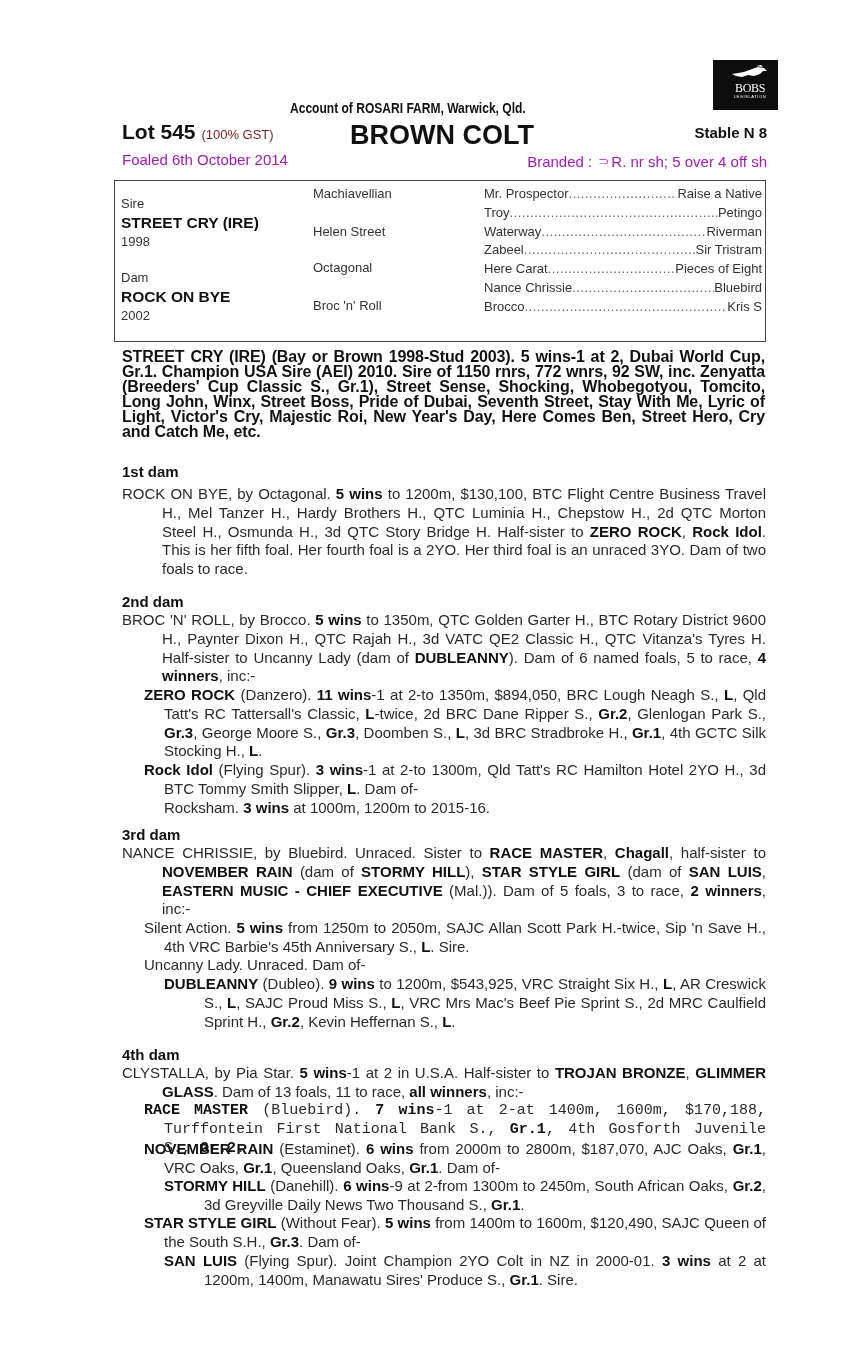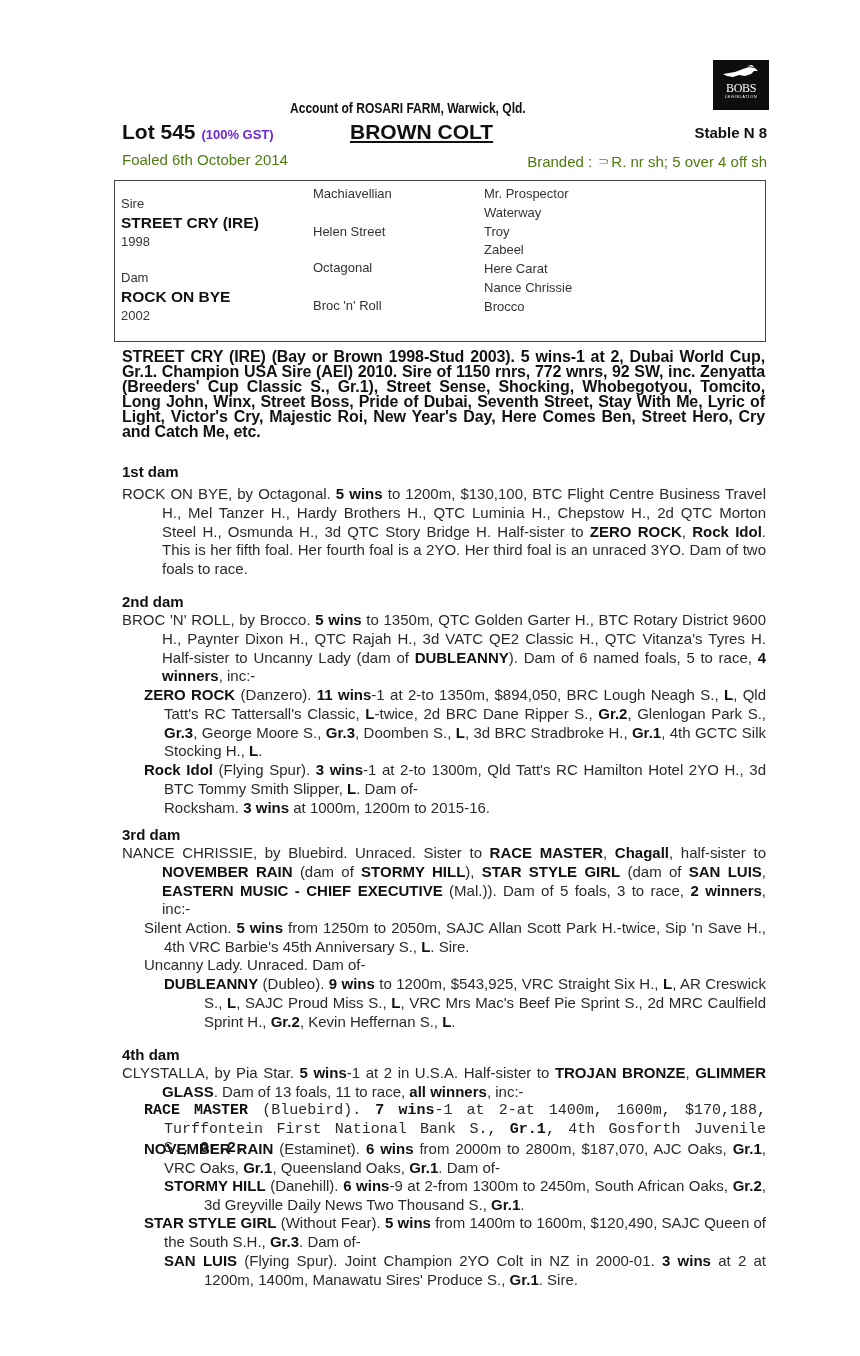--- a/index.html
+++ b/index.html
@@ -3,54 +3,54 @@
   <meta charset="utf-8">
   <style>
     html, body { margin: 0; padding: 0; background: #ffffff; }
     body {
       width: 860px; height: 1356px; position: relative; overflow: hidden;
       font-family: "Liberation Sans", sans-serif; color: #1a1a1a;
     }
 
     .logo {
       position: absolute; left: 713px; top: 60px; width: 56px; height: 50px;
-      background: #0d0d0d; color: #fff; text-align: center;
+      background: #0d0d0d; color: #fff; text-align: center; padding-left: 9px;
     }
     .logo .bird { display:block; margin: 5px auto 0; }
     .logo .bobs { display:block; font-family: "Liberation Serif", serif; font-size: 12px; line-height: 12px; margin-top: 1px; letter-spacing: -0.3px; }
     .logo .sub { display:block; font-size: 4px; line-height: 5px; letter-spacing: 0.6px; }
 
     .account {
       position: absolute; left: 290px; top: 100px; width: 330px;
       font-family: "Liberation Sans", sans-serif; font-weight: bold;
       font-size: 14px; transform: scaleX(0.86); transform-origin: left top;
       white-space: nowrap; color: #111;
     }
     .lot-line { position: absolute; left: 122px; top: 120px; width: 645px; height: 26px; }
     .lot { position: absolute; left: 0; top: 0; font-weight: bold; font-size: 21px; white-space: nowrap; color:#111; }
-    .lot .gst { font-weight: bold; font-size: 13px; color: #6d28d9; }
-    .colt { position: absolute; left: 228px; top: 0; font-weight: bold; font-size: 21px; white-space: nowrap; color:#111;text-decoration:underline; }
+    .lot .gst { font-weight: normal; font-size: 13px; color: #7f1d1d; }
+    .colt { position: absolute; left: 228px; top: 0; font-weight: bold; font-size: 27px; white-space: nowrap; color:#111; }
     .stable { position: absolute; right: 0; top: 4px; font-weight: bold; font-size: 15px; white-space: nowrap; color:#111;margin-left:48px; }
-    .foaled-line { position: absolute; left: 122px; top: 151px; width: 645px; height: 20px; font-size: 15px; color: #4d7c0f; }
+    .foaled-line { position: absolute; left: 122px; top: 151px; width: 645px; height: 20px; font-size: 15px; color: #a21caf; }
     .foaled { position: absolute; left: 0; top: 0; white-space: nowrap; }
     .branded { position: absolute; right: 0; top: 0; white-space: nowrap; }
 
     .pedigree {
       position: absolute; left: 114px; top: 180px; width: 652px; height: 162px;
       border: 1.5px solid #444; box-sizing: border-box;
     }
     .ped-col1 { position: absolute; left: 6px; top: 4px; width: 190px; margin-top: 10px; }
     .ped-col2 { position: absolute; left: 198px; top: 4px; width: 160px; }
     .ped-col3 { position: absolute; left: 369px; top: 4px; width: 278px; }
     .ped-small { font-size: 13px; line-height: 18px; height: 18px; color: #333; white-space: nowrap; }
     .ped-big { font-size: 15.5px; font-weight: bold; line-height: 20px; height: 20px; white-space: nowrap; color:#111; }
     .ped-gap { height: 18px; }
     .gp-row {
       display: flex; font-size: 13px; line-height: 18.8px; height: 18.8px; color: #333;
-      white-space: nowrap; overflow: hidden; flex-direction: column;
+      white-space: nowrap; overflow: hidden;
     }
     .gp-row .l { flex: 0 0 auto; }
     .gp-row .dots { flex: 1 1 auto; overflow: hidden; color:#666; letter-spacing: 0.5px; }
     .gp-row .dots::before { content: "........................................................................................................................"; }
     .gp-row .r { flex: 0 0 auto; }
 
     .sire-para {
       position: absolute; left: 122px; top: 349px; width: 643px;
       font-weight: bold; font-size: 16px; line-height: 15px;
       text-align: justify; color: #111; letter-spacing: -0.1px;
@@ -111,28 +111,28 @@
     <div style="height:20px"></div>
     <div class="ped-small">Broc 'n' Roll</div>
   </div>
   <div class="ped-col3" id="gp-col">
       <div class="gp-row">
         <span class="l">Mr. Prospector</span>
         <span class="dots"></span>
         <span class="r">Raise a Native</span>
       </div>
       <div class="gp-row">
+        <span class="l">Troy</span>
+        <span class="dots"></span>
+        <span class="r">Petingo</span>
+      </div>
+      <div class="gp-row">
         <span class="l">Waterway</span>
         <span class="dots"></span>
         <span class="r">Riverman</span>
-      </div>
-      <div class="gp-row">
-        <span class="l">Troy</span>
-        <span class="dots"></span>
-        <span class="r">Petingo</span>
       </div>
       <div class="gp-row">
         <span class="l">Zabeel</span>
         <span class="dots"></span>
         <span class="r">Sir Tristram</span>
       </div>
       <div class="gp-row">
         <span class="l">Here Carat</span>
         <span class="dots"></span>
         <span class="r">Pieces of Eight</span>

